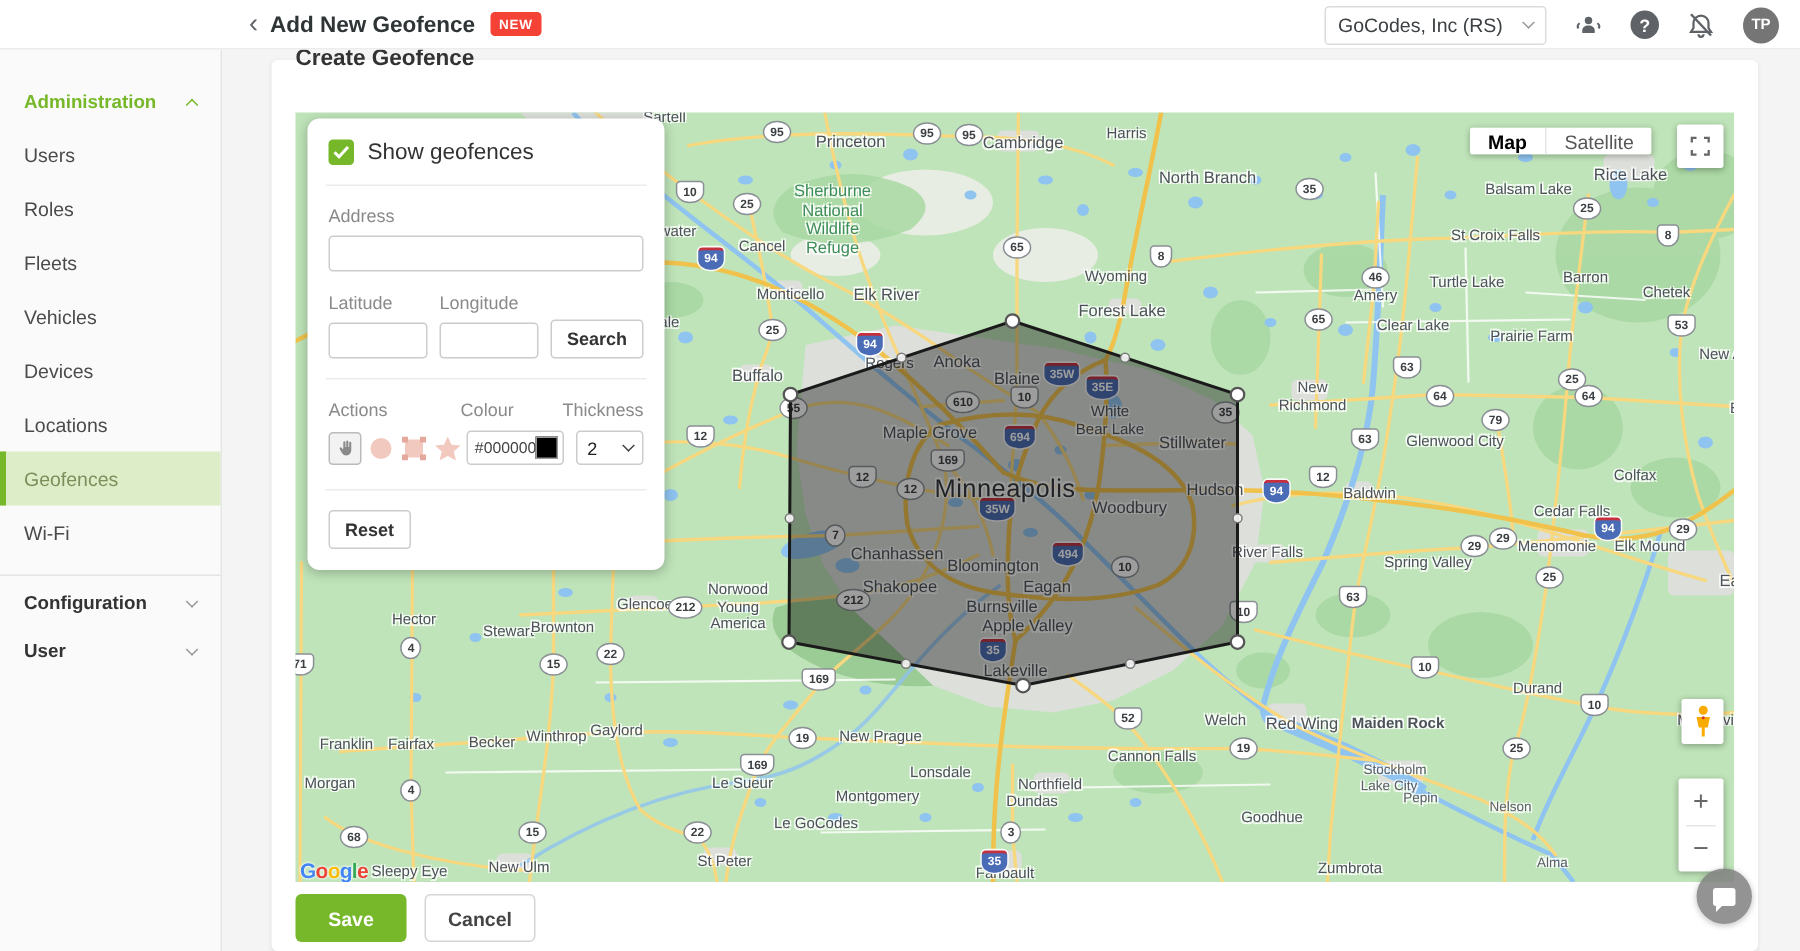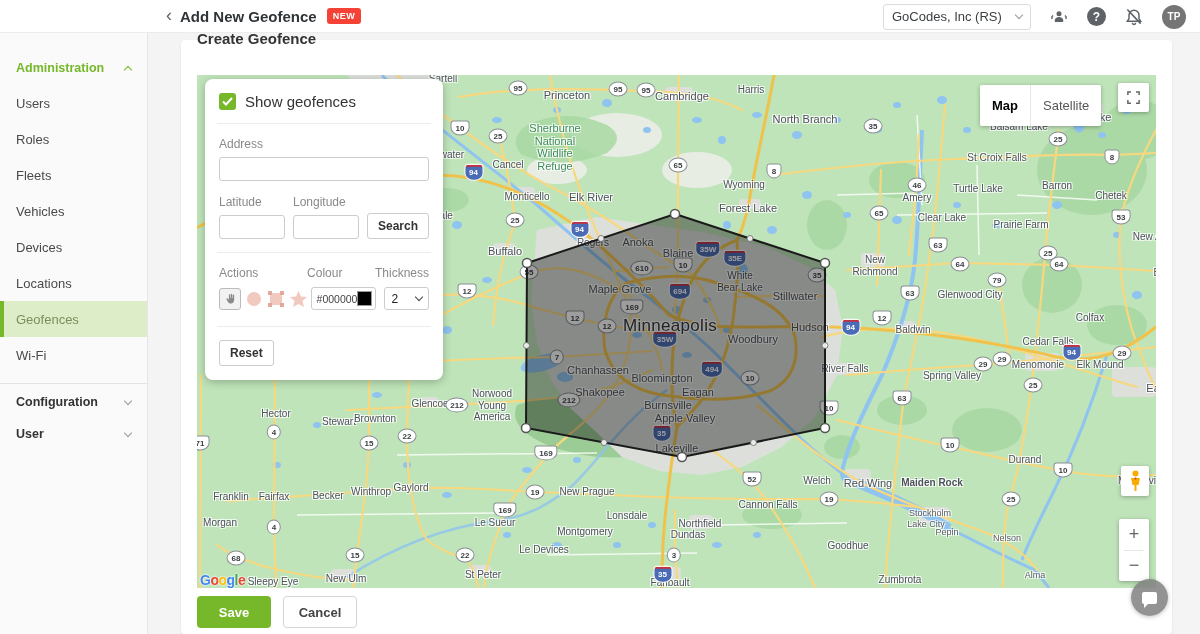--- a/index.html
+++ b/index.html
@@ -38,28 +38,28 @@
   .map svg.geo { position:absolute; left:0; top:0; z-index:1; }
   .map-label { position:absolute; transform:translate(-50%,-50%); font-size:11px; color:#4b5258; white-space:pre; text-align:center; line-height:1.15; z-index:2;
     text-shadow:-1px -1px 0 rgba(255,255,255,.85),1px -1px 0 rgba(255,255,255,.85),-1px 1px 0 rgba(255,255,255,.85),1px 1px 0 rgba(255,255,255,.85); }
   .map-label.sm { font-size:10px; }
   .map-label.xs { font-size:9px; color:#5a6066; }
   .map-label.big { font-size:17px; color:#2f3338; letter-spacing:.3px; }
   .map-label.green { color:#3e8e5a; }
   .shield { position:absolute; transform:translate(-50%,-50%); font-size:8px; font-weight:bold; z-index:2; line-height:1; }
   .shield.k-c { background:#fff; border:1px solid #8a8f95; border-radius:50%; color:#3c4043; padding:2.5px 4px; min-width:14px; text-align:center; }
   .shield.k-u { background:#fff; border:1px solid #8a8f95; border-radius:3px 3px 50% 50%; color:#3c4043; padding:2.5px 4px; min-width:15px; text-align:center; }
-  .shield.k-i { background:#4a6bb5; border-top:2.5px solid #c6303e; border-radius:3px 3px 45% 45%; color:#fff; padding:2px 3.5px 2.5px; min-width:17px; text-align:left; box-shadow:0 0 0 1px rgba(255,255,255,.9); }
+  .shield.k-i { background:#4a6bb5; border-top:2.5px solid #c6303e; border-radius:3px 3px 45% 45%; color:#fff; padding:2px 3.5px 2.5px; min-width:17px; text-align:center; box-shadow:0 0 0 1px rgba(255,255,255,.9); }
   .gf-svg { position:absolute; left:0; top:0; z-index:3; }
   .gf-poly { fill:rgba(10,10,10,.40); stroke-width:2; }
   .gf-vert { fill:#fff; stroke:#555; stroke-width:1.5; cursor:pointer; }
   .gf-mid { fill:#f4f4f4; stroke:#777; stroke-width:1; opacity:.95; }
 
   
-  .maptype { position:absolute; left:783px; top:10px; height:41px; display:flex; z-index:5; box-shadow:0 1px 4px rgba(0,0,0,.3); border-radius:2px; overflow:hidden; }
+  .maptype { position:absolute; left:783px; top:10px; height:18px; display:flex; z-index:5; box-shadow:0 1px 4px rgba(0,0,0,.3); border-radius:2px; overflow:hidden; }
   .maptype .mt { background:#fff; font-size:13px; display:flex; align-items:center; padding:0 12px; cursor:pointer; color:#565656; }
   .maptype .mt.active { font-weight:bold; color:#000; }
   .maptype .mt + .mt { border-left:1px solid #e6e6e6; }
   .fs-btn { position:absolute; left:921px; top:8px; width:31px; height:29px; background:#fff; border-radius:2px; box-shadow:0 1px 4px rgba(0,0,0,.3); display:flex; align-items:center; justify-content:center; cursor:pointer; z-index:5; }
   .pegman { position:absolute; left:924px; top:391px; width:28px; height:30px; background:#fff; border-radius:2px; box-shadow:0 1px 4px rgba(0,0,0,.3); display:flex; align-items:center; justify-content:center; cursor:pointer; z-index:5; }
   .zoomctl { position:absolute; left:922px; top:444px; width:30px; height:62px; background:#fff; border-radius:2px; box-shadow:0 1px 4px rgba(0,0,0,.3); z-index:5; display:flex; flex-direction:column; }
   .zoomctl .zbtn { flex:1; display:flex; align-items:center; justify-content:center; font-size:18px; color:#666; cursor:pointer; }
   .zoomctl .zdiv { height:1px; background:#e6e6e6; margin:0 5px; }
   .glogo { position:absolute; left:3px; top:497px; z-index:4; font-size:14px; font-weight:bold; letter-spacing:-.5px; display:flex;
     text-shadow:0 0 2px #fff,0 0 2px #fff; }
@@ -427,21 +427,21 @@
         <div class="map-label sm" style="left: 131px; top: 421px;">Becker</div>
         <div class="map-label sm" style="left: 174px; top: 417px;">Winthrop</div>
         <div class="map-label sm" style="left: 214px; top: 413px;">Gaylord</div>
         <div class="map-label sm" style="left: 390px; top: 417px;">New Prague</div>
         <div class="map-label sm" style="left: 430px; top: 441px;">Lonsdale</div>
         <div class="map-label sm" style="left: 503px; top: 449px;">Northfield</div>
         <div class="map-label sm" style="left: 491px; top: 460px;">Dundas</div>
         <div class="map-label sm" style="left: 571px; top: 430px;">Cannon Falls</div>
         <div class="map-label sm" style="left: 298px; top: 448px;">Le Sueur</div>
         <div class="map-label sm" style="left: 388px; top: 457px;">Montgomery</div>
-        <div class="map-label sm" style="left: 347px; top: 475px;">Le Devices</div>
+        <div class="map-label sm" style="left: 347px; top: 475px;">Le GoCodes</div>
         <div class="map-label sm" style="left: 23px; top: 448px; text-align: right;">Morgan</div>
         <div class="map-label sm" style="left: 76px; top: 507px;">Sleepy Eye</div>
         <div class="map-label sm" style="left: 149px; top: 504px;">New Ulm</div>
         <div class="map-label sm" style="left: 286px; top: 500px;">St Peter</div>
         <div class="map-label sm" style="left: 473px; top: 508px;">Faribault</div>
         <div class="map-label xs" style="left: 733px; top: 438px;">Stockholm</div>
         <div class="map-label xs" style="left: 729px; top: 449px;">Lake City</div>
         <div class="map-label xs" style="left: 750px; top: 457px;">Pepin</div>
         <div class="map-label sm" style="left: 651px; top: 471px;">Goodhue</div>
         <div class="map-label xs" style="left: 810px; top: 463px;">Nelson</div>

